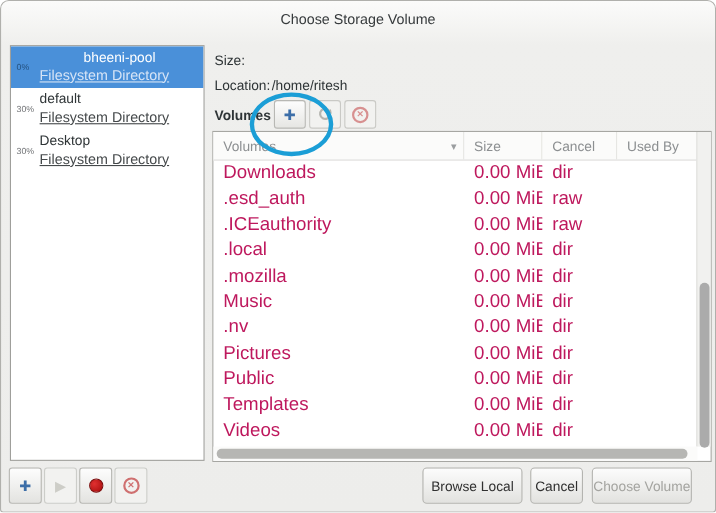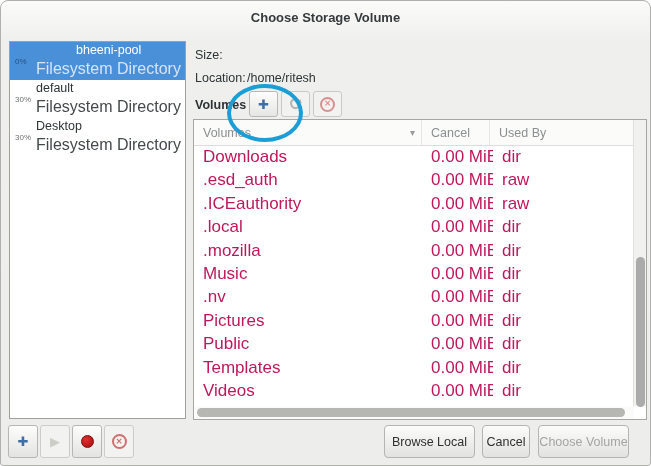--- a/index.html
+++ b/index.html
@@ -7,34 +7,34 @@
   .dialog{
     position:relative;width:651px;height:466px;
     font-family:"Liberation Sans",sans-serif;
     color:#2e3436;
     background:linear-gradient(#fbfbfa 0px,#efefed 40px,#ededeb 100%);
     border:1px solid #b0b0ac;
     border-radius:8px 8px 3px 3px;
     overflow:hidden;
   }
   .titlebar{position:absolute;left:0;top:0;width:100%;height:34px;text-align:center;}
-  .title{display:inline-block;margin-top:9px;font-size:13px;font-weight:bold;color:#363a3c;}
+  .title{display:inline-block;margin-top:9px;font-size:13px;font-weight:normal;color:#363a3c;}
 
   
   .pool-list{
     position:absolute;left:8px;top:40px;width:177px;height:378px;
     background:#ffffff;border:1px solid #9f9f9b;overflow:hidden;
   }
   .pool-item{display:flex;align-items:center;height:38px;cursor:default;}
   .pool-item.selected{background:#4a90d9;}
   .pool-pct{width:26px;padding-left:5px;font-size:8px;color:#6e7073;flex:0 0 auto;}
   .pool-item.selected .pool-pct{color:#24517f;}
   .pool-text{display:flex;flex-direction:column;line-height:1.25;}
   .pool-name{font-size:12.5px;color:#2e3436;}
-  .pool-type{font-size:16px;color:#45494b;}
+  .pool-type{font-size:13px;color:#45494b;text-decoration:underline;}
   .pool-item.selected .pool-name{color:#ffffff;padding-left:40px;}
   .pool-item.selected .pool-type{color:#d6e4f6;}
 
   
   .abs{position:absolute;}
   .detail-label{font-size:12.5px;color:#2e3436;}
   .detail-value{font-size:12.5px;color:#2e3436;}
   .detail-value .used{font-style:italic;}
   .volumes-label{font-size:12.5px;font-weight:bold;color:#2e3436;}
 
@@ -166,20 +166,23 @@
   </button>
 
   <div class="highlight-circle"></div>
 
   <div class="vol-table">
     <div class="vt-header">
       <div class="vt-hcell c0">
         <span>Volumes</span>
         <span class="sort-arrow">▾</span>
       </div>
+      <div class="vt-hcell c1">
+          <span>Size</span>
+        </div>
       <div class="vt-hcell c2">
           <span>Cancel</span>
         </div>
       <div class="vt-hcell c3">
           <span>Used By</span>
         </div>
     </div>
 
     <div class="vt-body">
 

